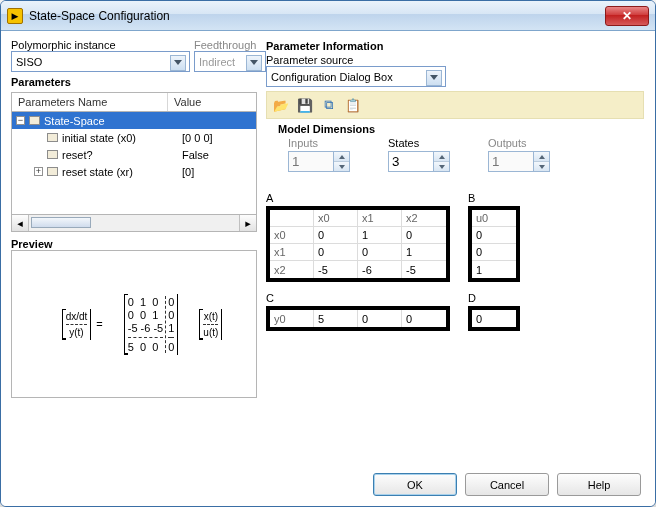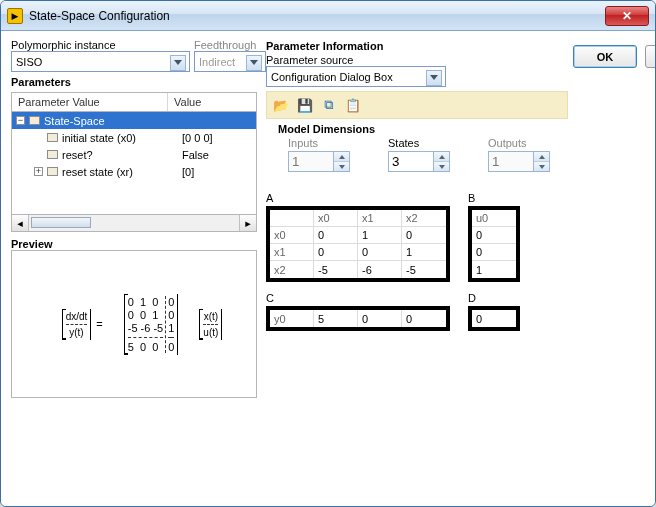--- a/index.html
+++ b/index.html
@@ -32,21 +32,21 @@
   }
   .titlebar .title { flex: 1; font-size: 12px; color: #000; }
   .titlebar .close {
     width: 44px; height: 20px;
     background: linear-gradient(to bottom, #e88686 0%, #cf3b3b 45%, #c22020 46%, #d65a5a 100%);
     border: 1px solid #8b1a1a; border-radius: 3px;
     color: #fff; display:flex; align-items:center; justify-content:center;
     font-size: 12px; font-weight: bold;
   }
   .content {
-    flex: 1; display: flex; 
+    flex: 1; display: flex; flex-direction: column;
     padding: 8px 10px;
     background: #fff;
   }
   .main { flex:1; display:flex; gap:8px; }
   .left { width: 246px; display:flex; flex-direction:column; }
   .right { flex:1; border:1px solid transparent; }
   .label { font-size:11px; }
   .bold { font-weight:bold; }
   .grey { color:#888; }
   .row { display:flex; align-items:center; gap:4px; }
@@ -152,23 +152,23 @@
     padding:0 4px; font-size:11px; display:flex; align-items:center;
   }
   .grid-cell.head{color:#666;}
   .grid-row:last-child .grid-cell{border-bottom:none;}
   .grid-cell:last-child{border-right:none;}
   
   .btnbar {
     display:flex; justify-content:flex-end; gap:8px; padding:6px 4px 2px 4px;
   }
   .btnbar button {
-    width:64px; height:23px; font-family:inherit; font-size:11px;
+    width:84px; height:23px; font-family:inherit; font-size:11px;
     background:linear-gradient(#fdfdfd,#e6e6e6);
-    border:1px solid #9a9a9a; border-radius:3px;font-weight:bold;
+    border:1px solid #9a9a9a; border-radius:3px;
   }
   .btnbar button.default{
     border:1px solid #3c7fb1;
     box-shadow: 0 0 0 1px #a7d1ec inset;
   }
   
   .eq { display:flex; align-items:center; gap:5px; font-size:11px; }
   .bmat { border-left:1.5px solid #000; border-right:1.5px solid #000; padding:2px 3px; position:relative;margin-left:16px;}
   .bmat::before,.bmat::after{content:"";position:absolute;width:4px;height:1.5px;background:#000;}
   .bmat::before{top:0;}
@@ -208,21 +208,21 @@
             <div class="dropdown" style="width:72px;color:#999">
               <span>Indirect</span>
               <span class="caret"></span>
             </div>
           </div>
         </div>
 
         <div class="bold" style="margin-top:4px">Parameters</div>
         <div class="params-box">
           <div class="tree-head">
-            <div>Parameter Value</div>
+            <div>Parameters Name</div>
             <div>Value</div>
           </div>
           <div class="tree-list">
             <div class="tree-item selected">
               <span class="tog">−</span>
               <span class="ico"></span>
               <span class="name">State-Space</span>
               <span></span>
             </div>
             <div class="tree-item indent">

